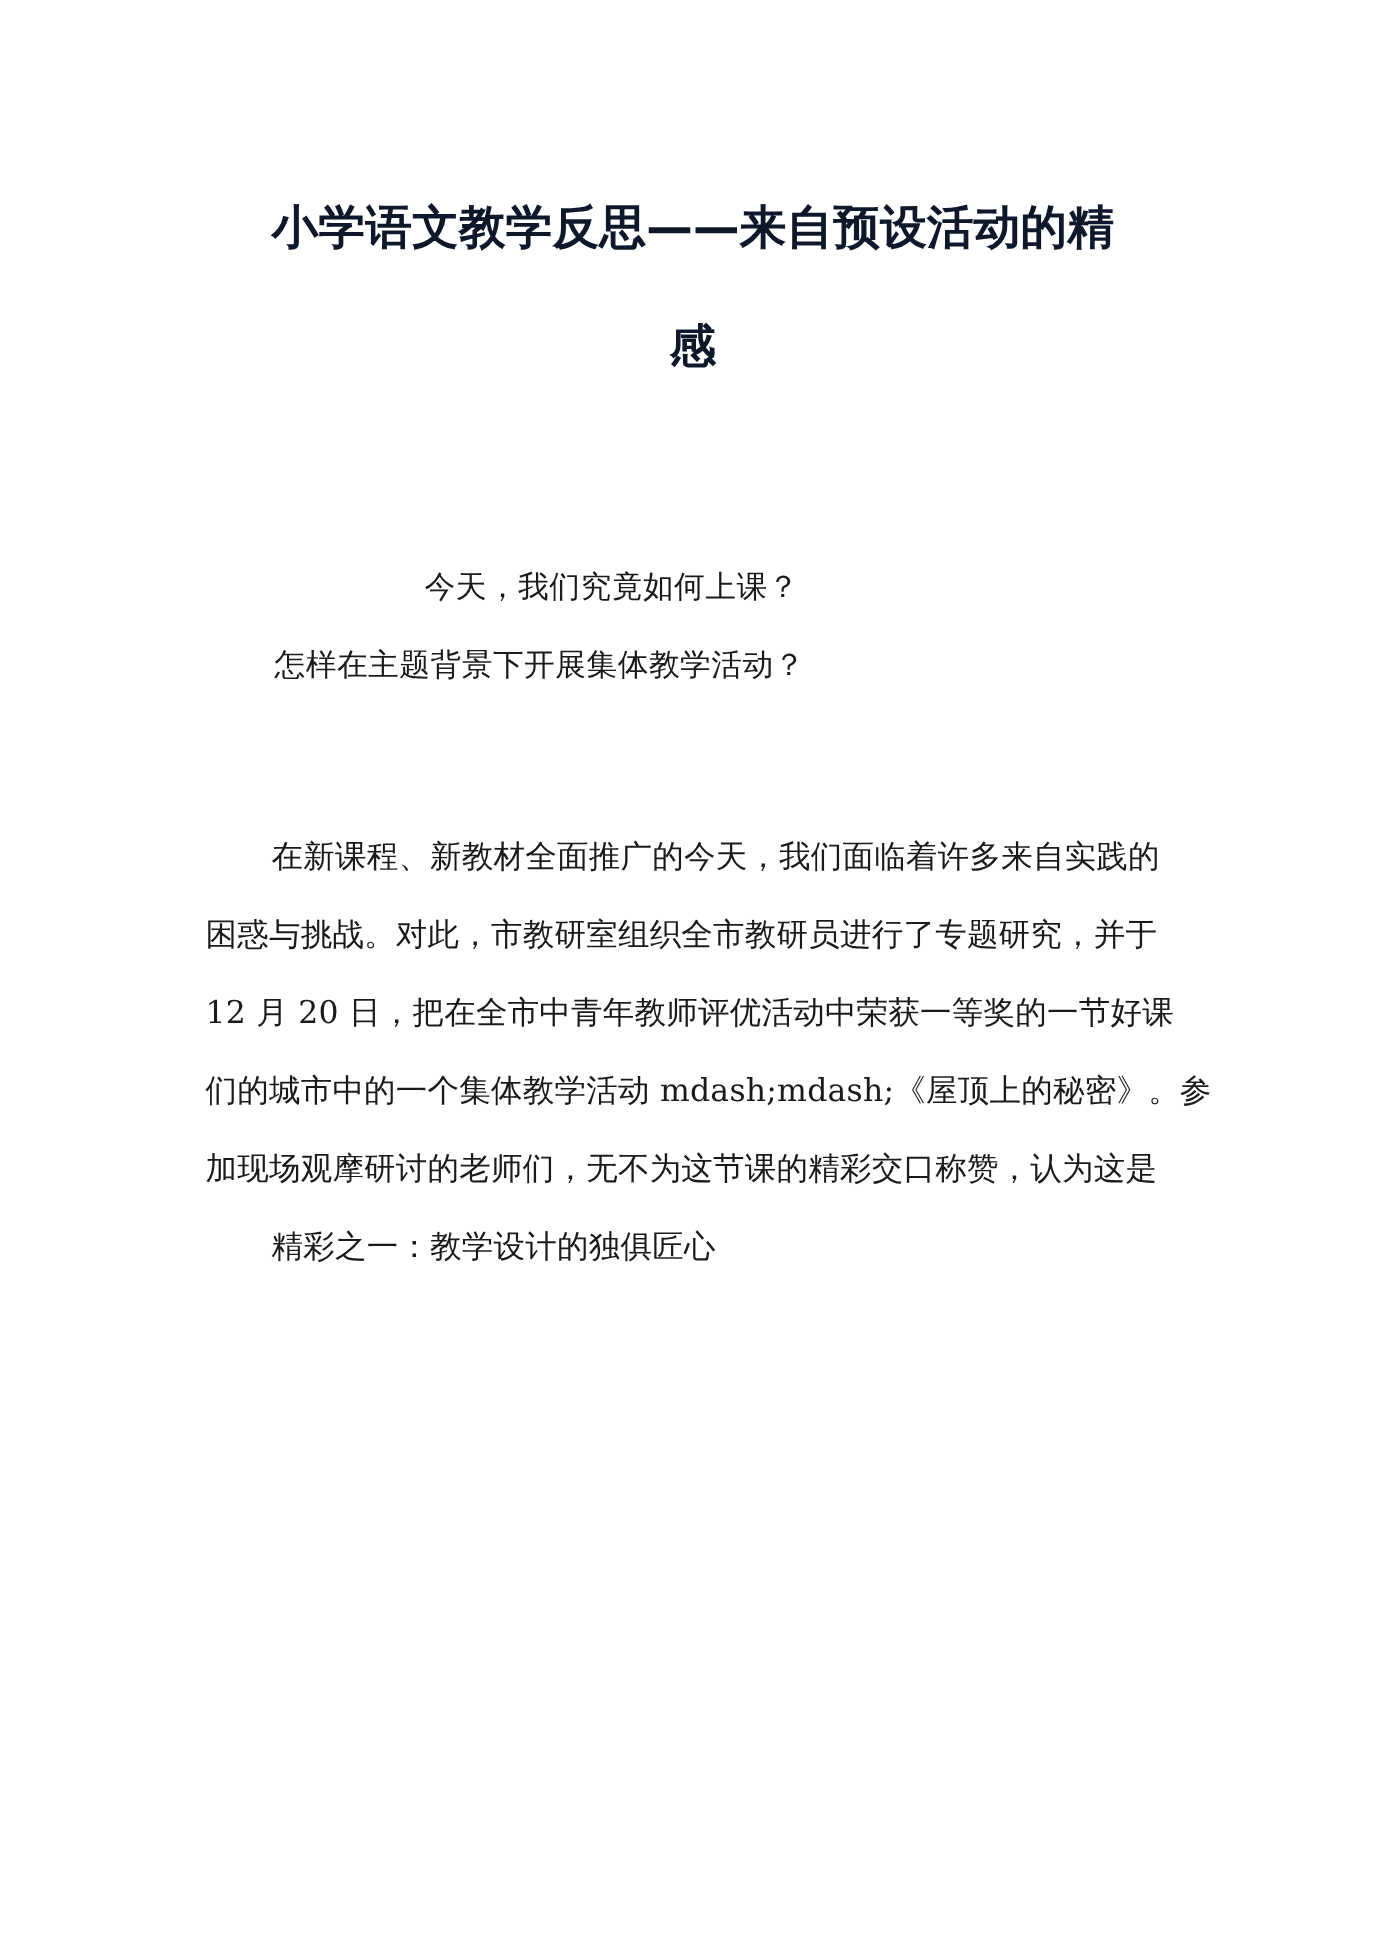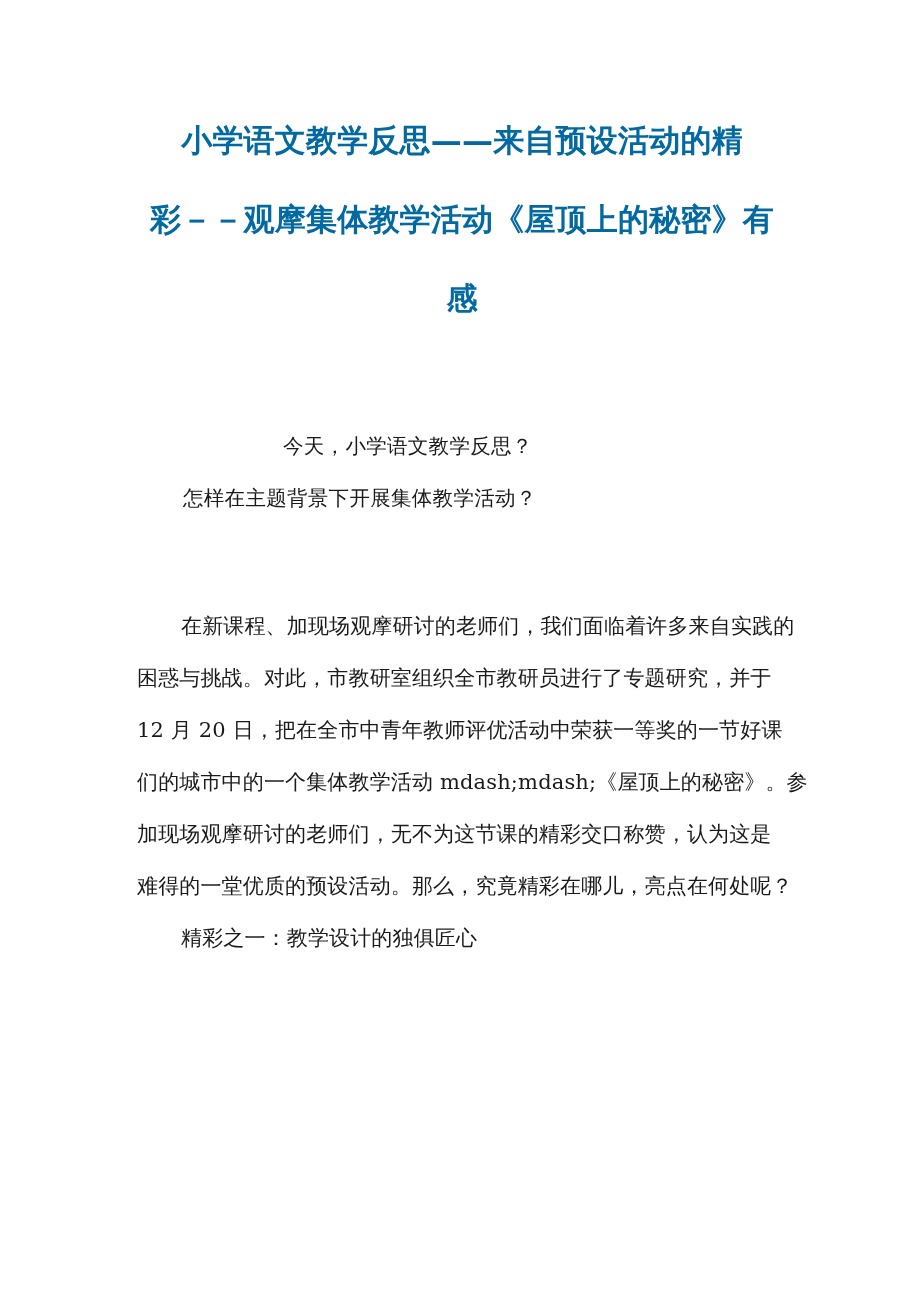--- a/index.html
+++ b/index.html
@@ -29,29 +29,29 @@
 
   .content {
     position: absolute;
     left: 137px;
     top: 0;
     width: 650px;
   }
 
   
   .doc-title {
-    margin: 0;
+    margin: 12px;
     padding: 0;
     font-family: "DejaVu Sans", "Liberation Sans", sans-serif;
     font-weight: bold;
     font-size: 31px;
     line-height: 79px;
     text-align: center;
     letter-spacing: 0.2px;
-    color: #0369a1;
+    color: #0f172a;
   }
   .doc-title .title-line {
     display: block;
     white-space: nowrap;
   }
   .doc-title .title-line.line-1 { padding-top: 101px; }
 
   
   .lead-block {
     margin: 0;
@@ -93,40 +93,38 @@
   .para .pline.head-indent { padding-left: 44px; }
 </style>
 </head>
 <body>
 
 <div class="page">
   <div class="content">
 
     <h1 class="doc-title">
       <span class="title-line line-1">小学语文教学反思——来自预设活动的精</span>
-      <span class="title-line line-2">彩－－观摩集体教学活动《屋顶上的秘密》有</span>
       <span class="title-line line-3">感</span>
     </h1>
 
     <div class="lead-block">
       <span class="spacer-top" style="display:block;"></span>
-      <span class="lead-line indent-wide">今天，小学语文教学反思？</span>
+      <span class="lead-line indent-wide">今天，我们究竟如何上课？</span>
       <span class="lead-line indent-normal">怎样在主题背景下开展集体教学活动？</span>
     </div>
 
     <div class="body-block">
       <span class="gap"></span>
 
       <p class="para">
-        <span class="pline first-indent">在新课程、加现场观摩研讨的老师们，我们面临着许多来自实践的</span>
+        <span class="pline first-indent">在新课程、新教材全面推广的今天，我们面临着许多来自实践的</span>
         <span class="pline">困惑与挑战。对此，市教研室组织全市教研员进行了专题研究，并于</span>
         <span class="pline">12 月 20 日，把在全市中青年教师评优活动中荣获一等奖的一节好课</span>
         <span class="pline">们的城市中的一个集体教学活动 mdash;mdash;《屋顶上的秘密》。参</span>
         <span class="pline">加现场观摩研讨的老师们，无不为这节课的精彩交口称赞，认为这是</span>
-        <span class="pline">难得的一堂优质的预设活动。那么，究竟精彩在哪儿，亮点在何处呢？</span>
       </p>
 
       <p class="para">
         <span class="pline head-indent">精彩之一：教学设计的独俱匠心</span>
       </p>
 
 
     </div>
   </div>
 </div>

